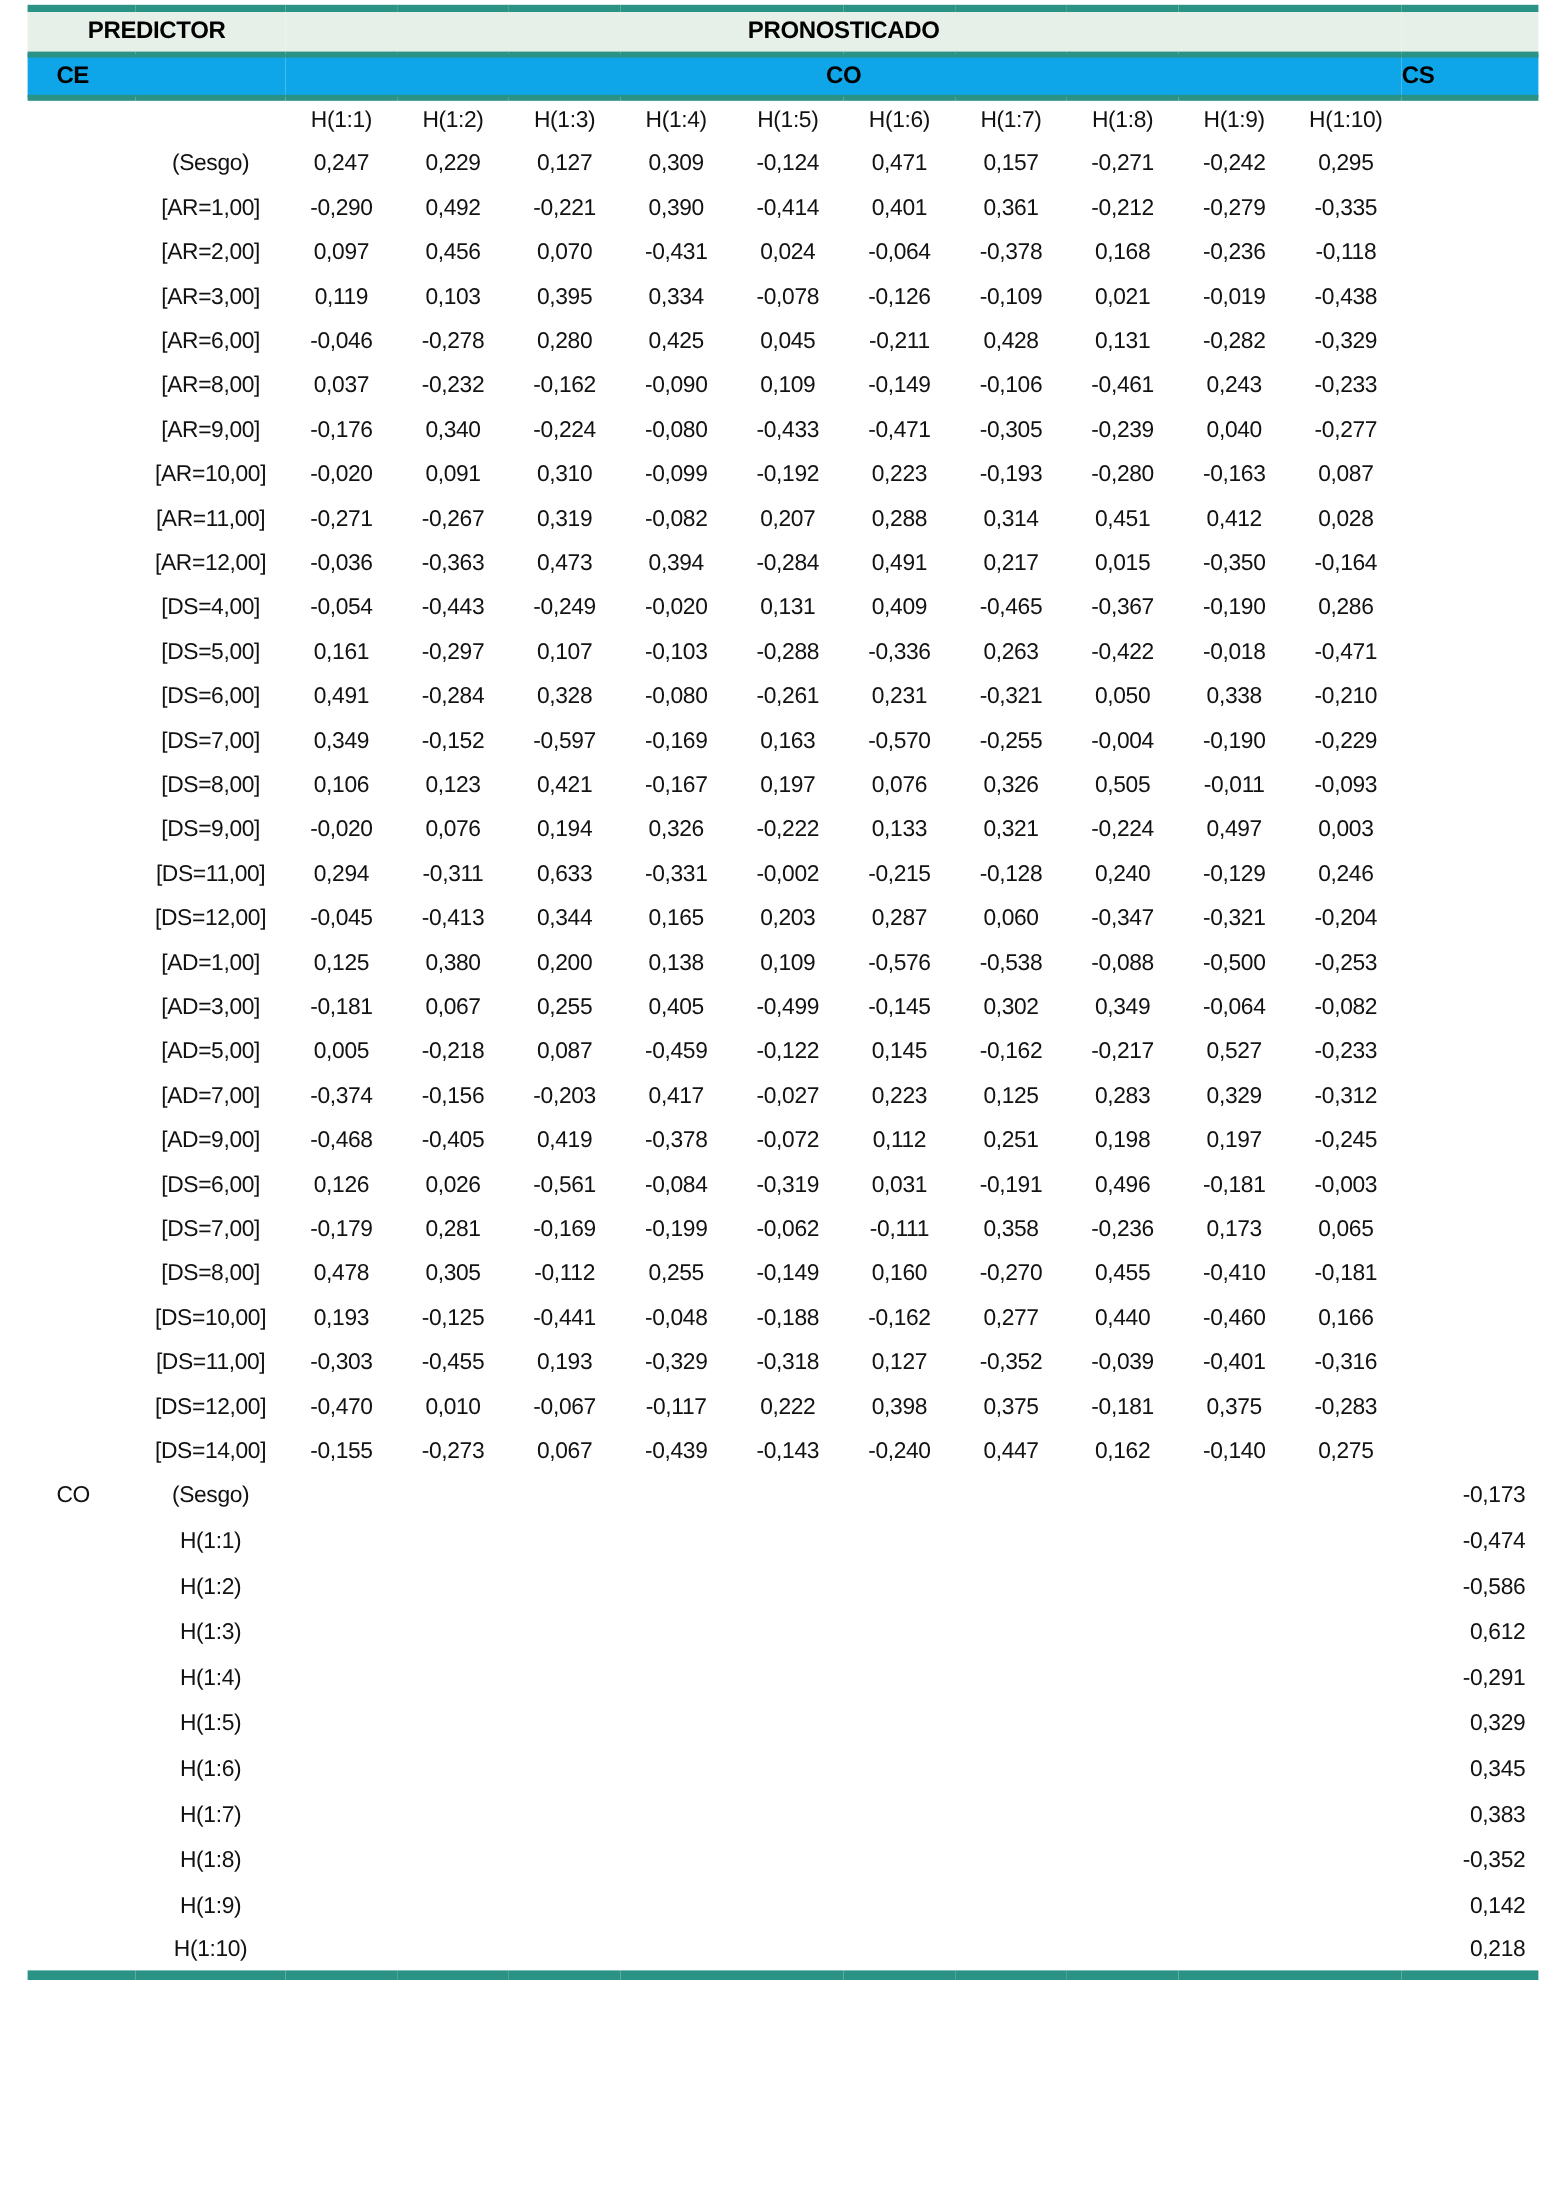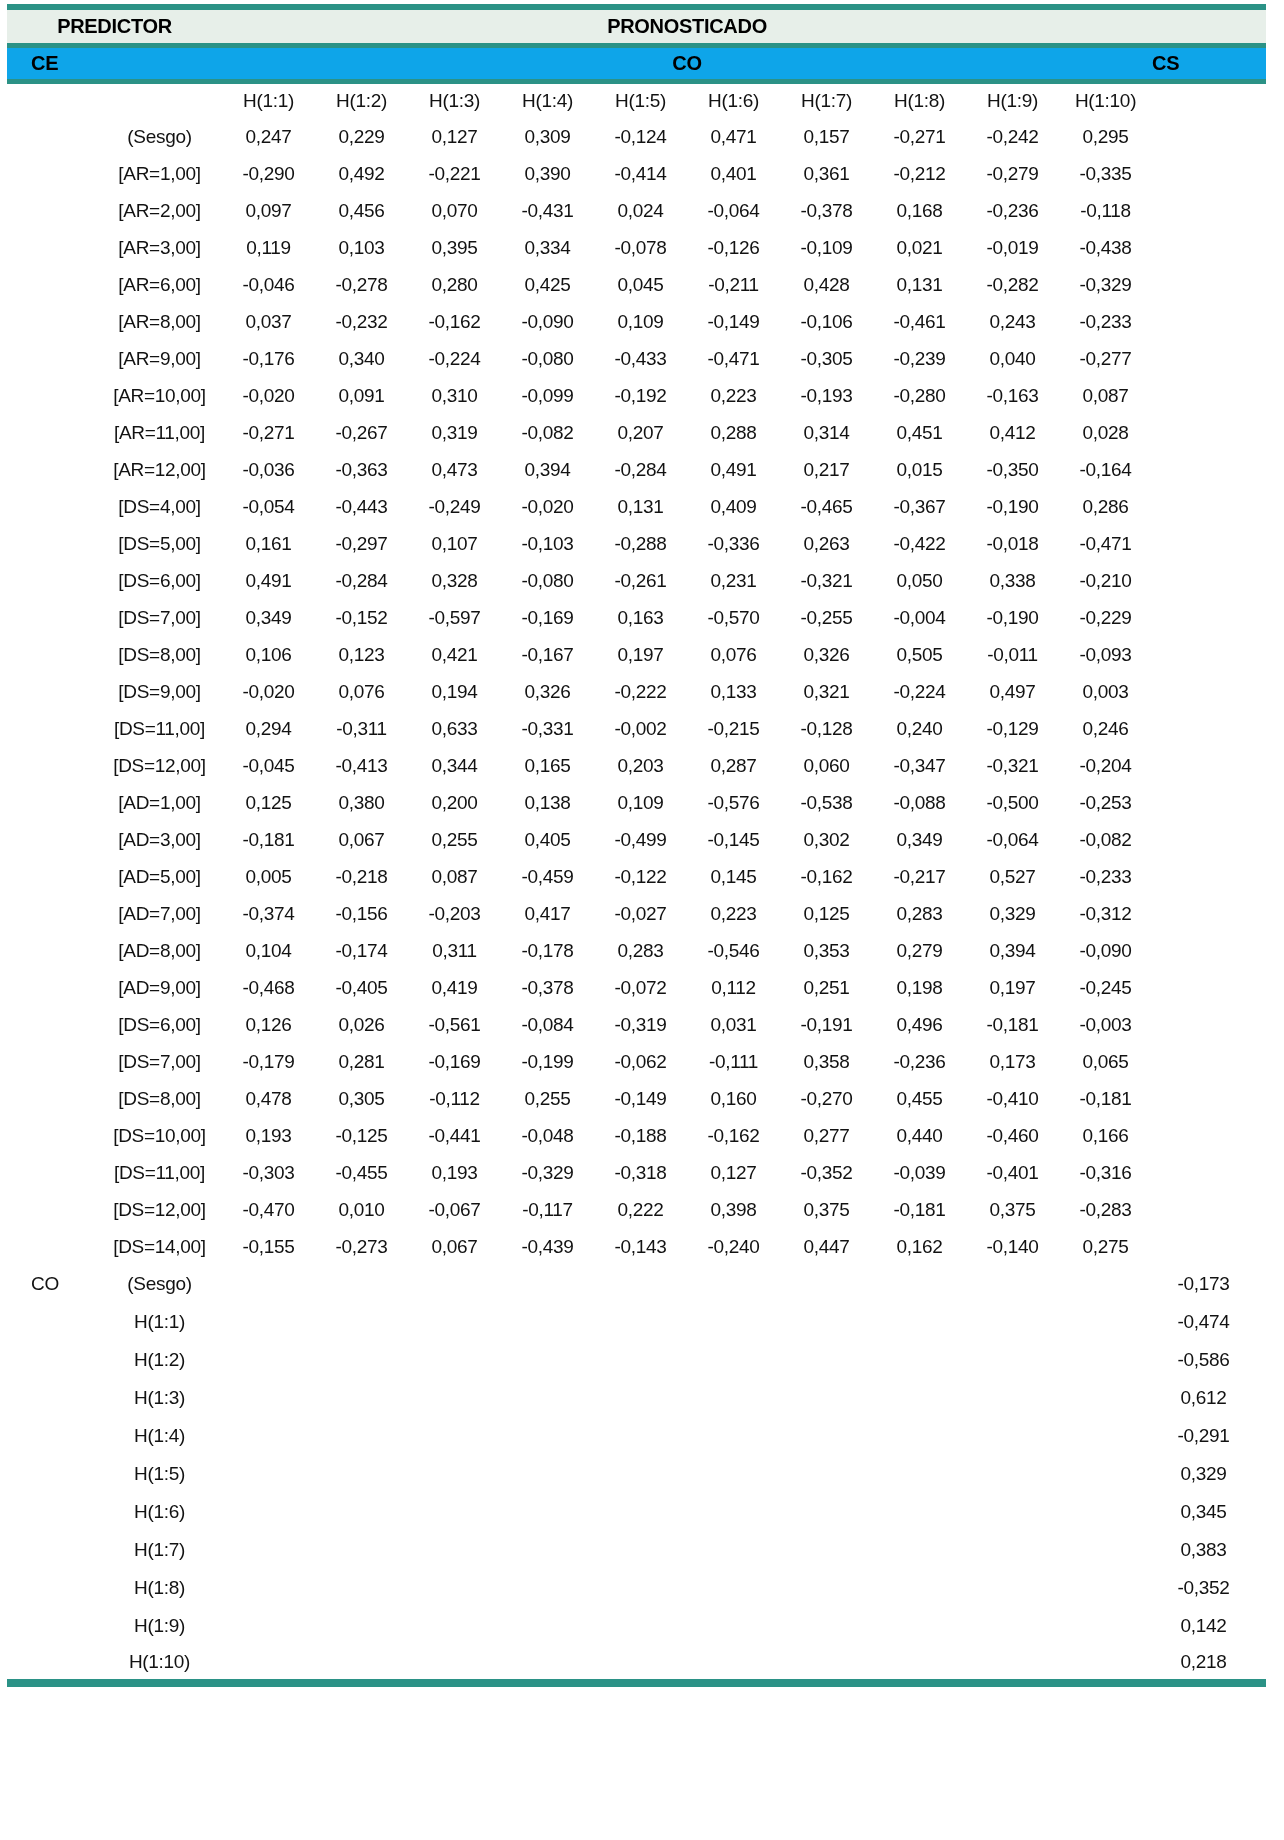--- a/index.html
+++ b/index.html
@@ -6,21 +6,21 @@
   html, body { margin: 0; padding: 0; }
   body {
     width: 1284px; height: 1840px;
     background: #ffffff;
     font-family: "Liberation Sans", sans-serif;
     color: #121212;
   }
   .page {
     position: relative;
     width: 1284px; height: 1840px;
-    padding: 4px 18px 0 7px;
+    padding: 4px 18px 0 23px;
     border-radius: 18px;
   }
   table.tbl {
     width: 1259px;
     border-collapse: collapse;
     table-layout: fixed;
     letter-spacing: -0.3px;
   }
   col.c-group { width: 90px; }
   col.c-label { width: 125px; }
@@ -54,21 +54,21 @@
 
   tbody td {
     height: 37px;
     font-size: 19px;
     text-align: center;
     padding: 0;
     white-space: nowrap;
   }
   tbody.co-body td { height: 38px; }
   tbody td.g   { text-align: left; padding-left: 24px; }
-  tbody td.cs  { padding-right: 11px; }
+  tbody td.cs  { text-align: right; padding-right: 11px; }
   tbody.co-body tr:last-child td { border-bottom: 8px solid #2b9286; }
 </style>
 </head>
 <body>
 
 <div class="page">
   <table class="tbl">
     <colgroup>
       <col class="c-group">
       <col class="c-label">
@@ -437,35 +437,20 @@
           <td class="val">-0,027</td>
           <td class="val">0,223</td>
           <td class="val">0,125</td>
           <td class="val">0,283</td>
           <td class="val">0,329</td>
           <td class="val">-0,312</td>
           <td class="cs"></td>
         </tr>
         <tr>
           <td class="g"></td>
-          <td class="lbl">[AD=8,00]</td>
-          <td class="val">0,104</td>
-          <td class="val">-0,174</td>
-          <td class="val">0,311</td>
-          <td class="val">-0,178</td>
-          <td class="val">0,283</td>
-          <td class="val">-0,546</td>
-          <td class="val">0,353</td>
-          <td class="val">0,279</td>
-          <td class="val">0,394</td>
-          <td class="val">-0,090</td>
-          <td class="cs"></td>
-        </tr>
-        <tr>
-          <td class="g"></td>
           <td class="lbl">[AD=9,00]</td>
           <td class="val">-0,468</td>
           <td class="val">-0,405</td>
           <td class="val">0,419</td>
           <td class="val">-0,378</td>
           <td class="val">-0,072</td>
           <td class="val">0,112</td>
           <td class="val">0,251</td>
           <td class="val">0,198</td>
           <td class="val">0,197</td>

